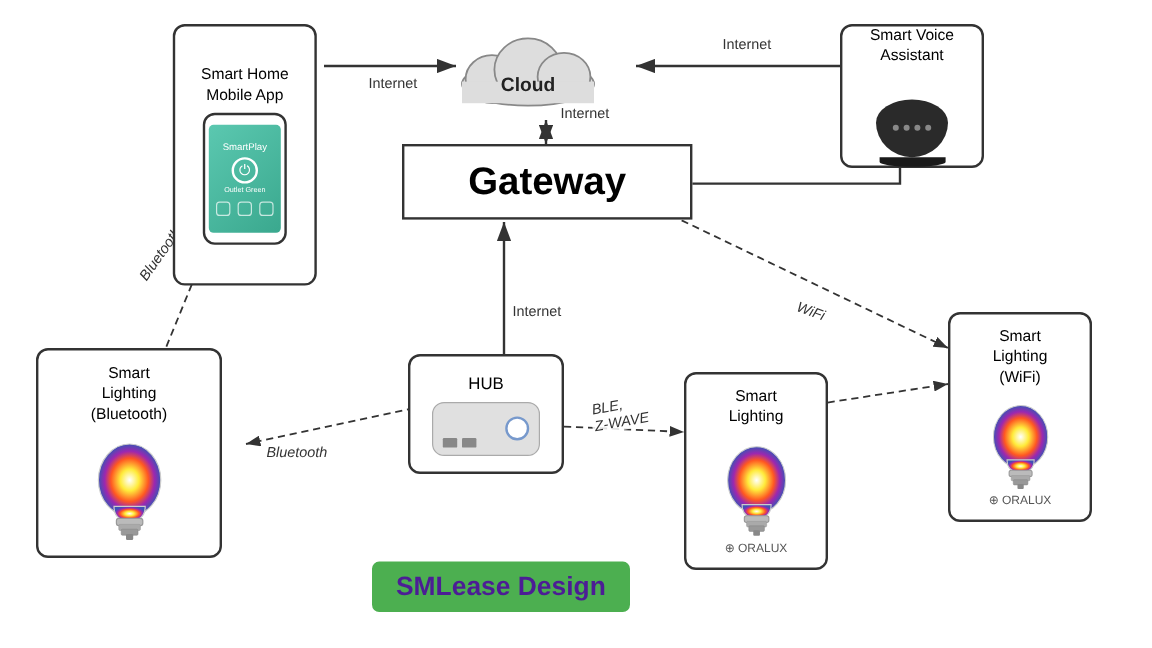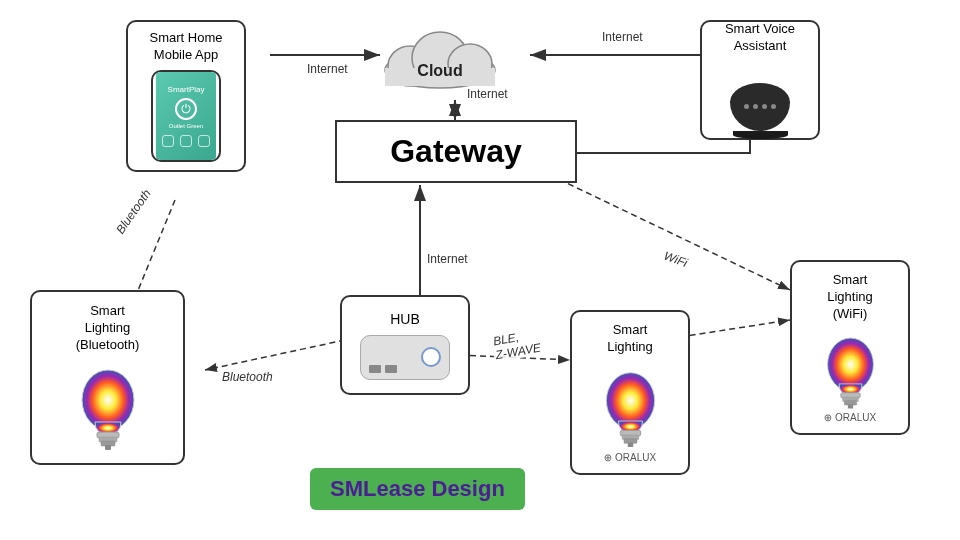--- a/index.html
+++ b/index.html
@@ -188,21 +188,21 @@
 
     <div style="position:relative;width:90px;height:45px;background:#e0e0e0;border-radius:10px;border:1.5px solid #aaa;display:flex;align-items:center;justify-content:center;">
       <div style="width:20px;height:20px;border:2.5px solid #7799cc;border-radius:50%;background:#fff;position:absolute;right:8px;top:50%;transform:translateY(-50%);"></div>
       <div style="display:flex;gap:4px;position:absolute;left:8px;bottom:6px;">
         <div style="width:12px;height:8px;background:#888;border-radius:1px;"></div>
         <div style="width:12px;height:8px;background:#888;border-radius:1px;"></div>
       </div>
     </div>
   </div>
 
-  <div class="node" style="top:20px;left:126px;width:120px;height:152px;padding:8px;">
+  <div class="node" style="top:20px;left:144px;width:120px;height:218px;padding:8px;">
     <div class="node-label" style="margin-bottom:6px;font-size:13px;line-height:1.3;">Smart Home<br>Mobile App</div>
 
     <div class="phone">
       <div class="phone-screen">
         <div style="font-size:8px;color:#fff;margin-bottom:4px;font-family:Arial;">SmartPlay</div>
         <div class="phone-power-btn">⏻</div>
         <div style="font-size:6px;color:#fff;margin-top:3px;">Outlet Green</div>
         <div style="display:flex;gap:6px;margin-top:6px;">
           <div style="width:12px;height:12px;border:1.5px solid rgba(255,255,255,0.7);border-radius:3px;"></div>
           <div style="width:12px;height:12px;border:1.5px solid rgba(255,255,255,0.7);border-radius:3px;"></div>

